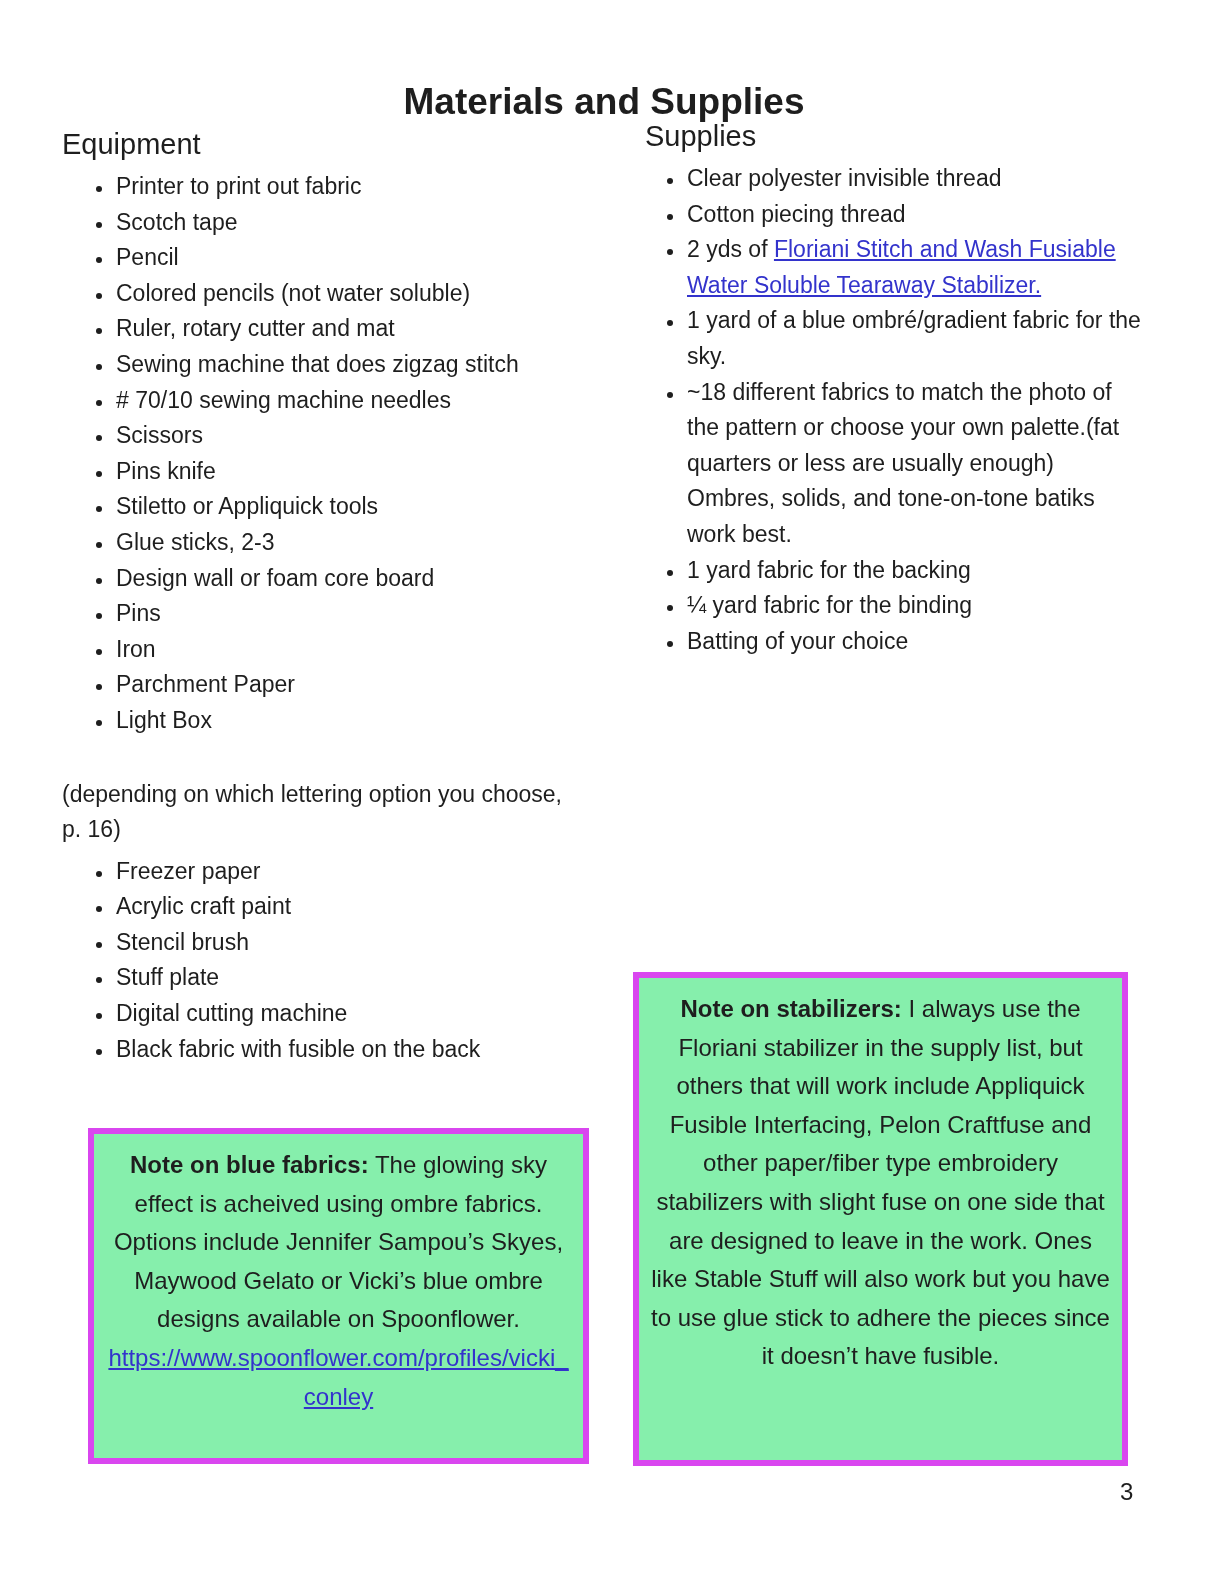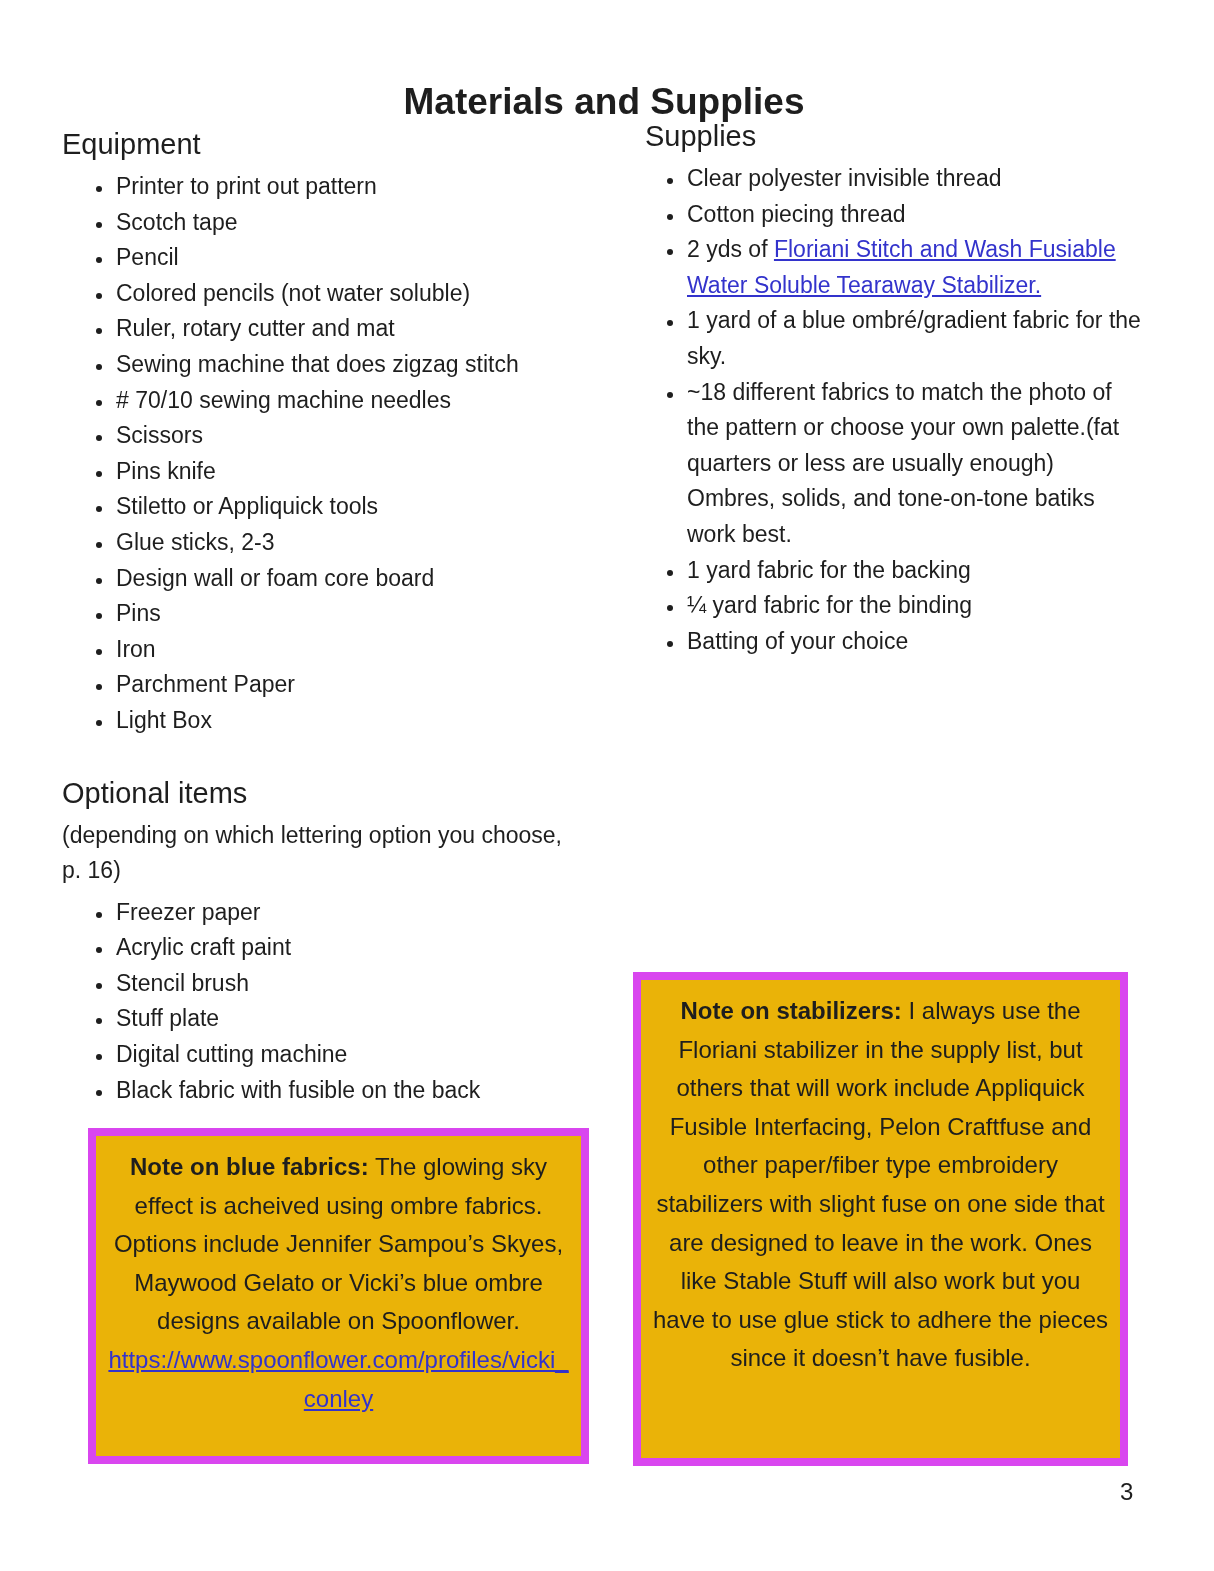--- a/index.html
+++ b/index.html
@@ -61,22 +61,22 @@
     margin: 4px 0 0 0;
     width: 505px;
   }
   a.link, .link {
     color: #3333cc;
     text-decoration: underline;
     cursor: pointer;
   }
   .note-box {
     position: absolute;
-    border: 8px solid #d946ef;
-    background: #eab308;
+    border: 6px solid #d946ef;
+    background: #86efac;
     text-align: center;
     font-size: 24px;
     line-height: 38.6px;
     padding: 12px 12px;
     overflow-wrap: anywhere;
   }
   .note-box .lead { font-weight: 700; }
   .note-box-ombre {
     left: 88px;
     top: 1128px;
@@ -99,40 +99,39 @@
 </head>
 <body>
 
 <div class="page">
 
   <h1 class="page-title">Materials and Supplies</h1>
 
   <div class="col-left">
     <h2 class="section-heading">Equipment</h2>
     <ul class="bullet-list">
-        <li><span>Printer to print out pattern</span></li>
+        <li><span>Printer to print out fabric</span></li>
         <li><span>Scotch tape</span></li>
         <li><span>Pencil</span></li>
         <li><span>Colored pencils (not water soluble)</span></li>
         <li><span>Ruler, rotary cutter  and mat</span></li>
         <li><span>Sewing machine that does zigzag stitch</span></li>
         <li><span># 70/10 sewing machine needles</span></li>
         <li><span>Scissors</span></li>
         <li><span>Pins knife</span></li>
         <li><span>Stiletto or Appliquick tools</span></li>
         <li><span>Glue sticks,  2-3</span></li>
         <li><span>Design wall or foam core board</span></li>
         <li><span>Pins</span></li>
         <li><span>Iron</span></li>
         <li><span>Parchment Paper</span></li>
         <li><span>Light Box</span></li>
       </ul>
 
     <div class="optional-block">
-      <h2 class="section-heading">Optional items</h2>
       <p class="optional-note">(depending on which lettering option you choose, p. 16)</p>
       <ul class="bullet-list">
           <li><span>Freezer paper</span></li>
           <li><span>Acrylic craft paint</span></li>
           <li><span>Stencil brush</span></li>
           <li><span>Stuff plate</span></li>
           <li><span>Digital cutting machine</span></li>
           <li><span>Black fabric with fusible on the back</span></li>
         </ul>
     </div>

